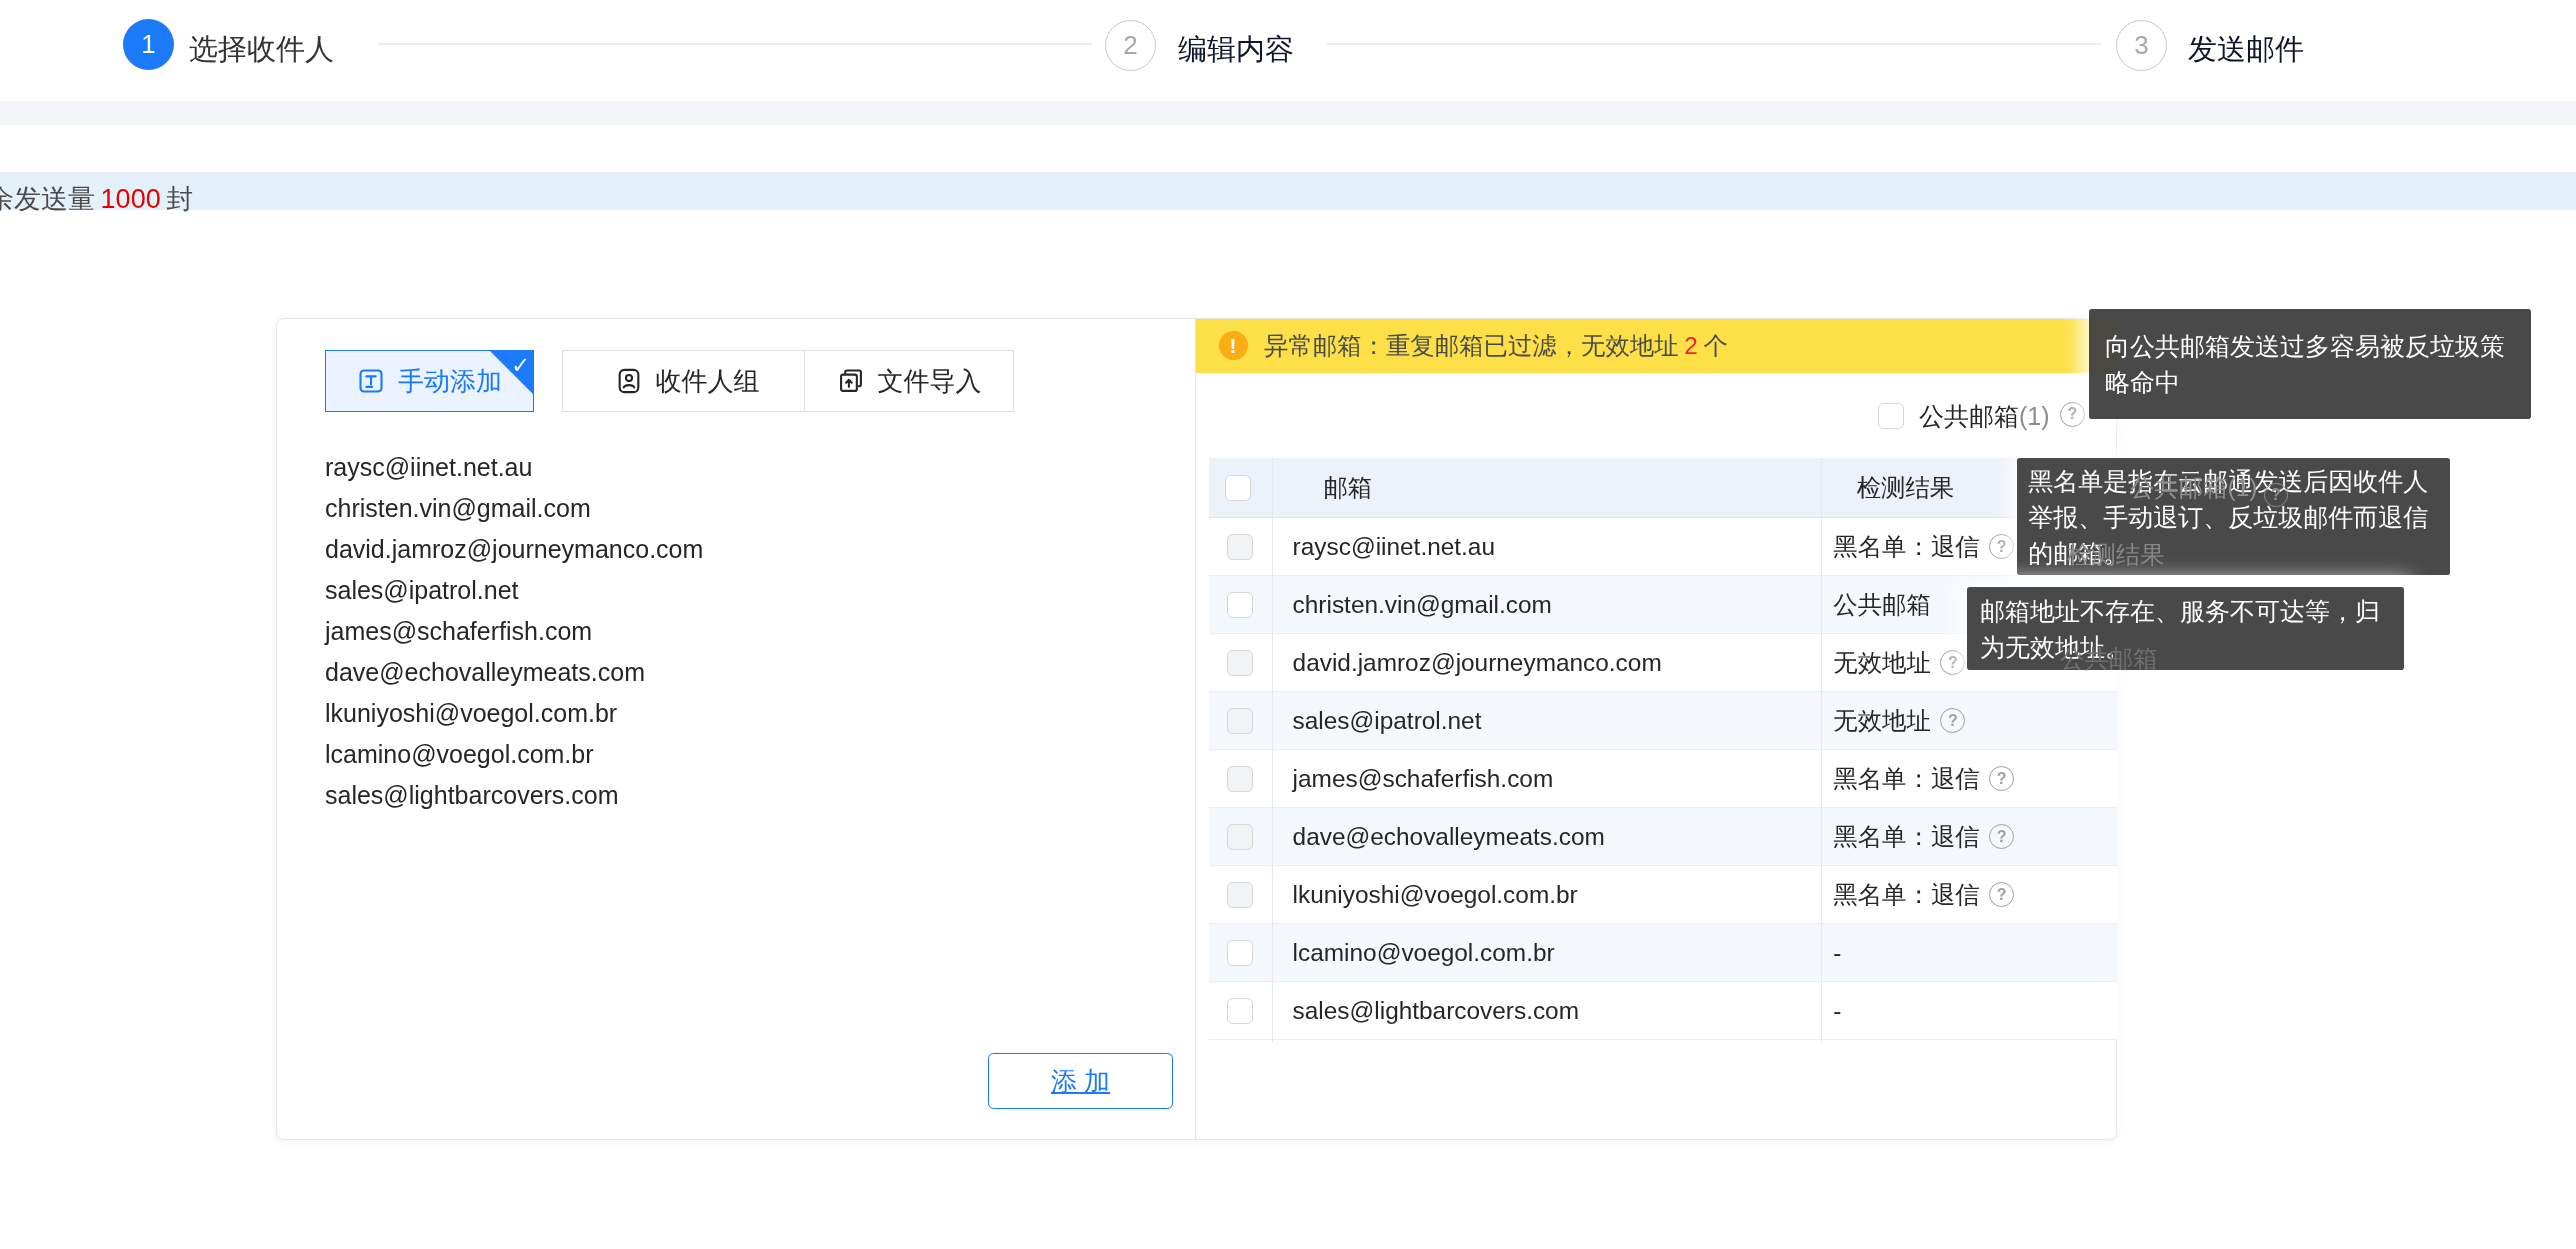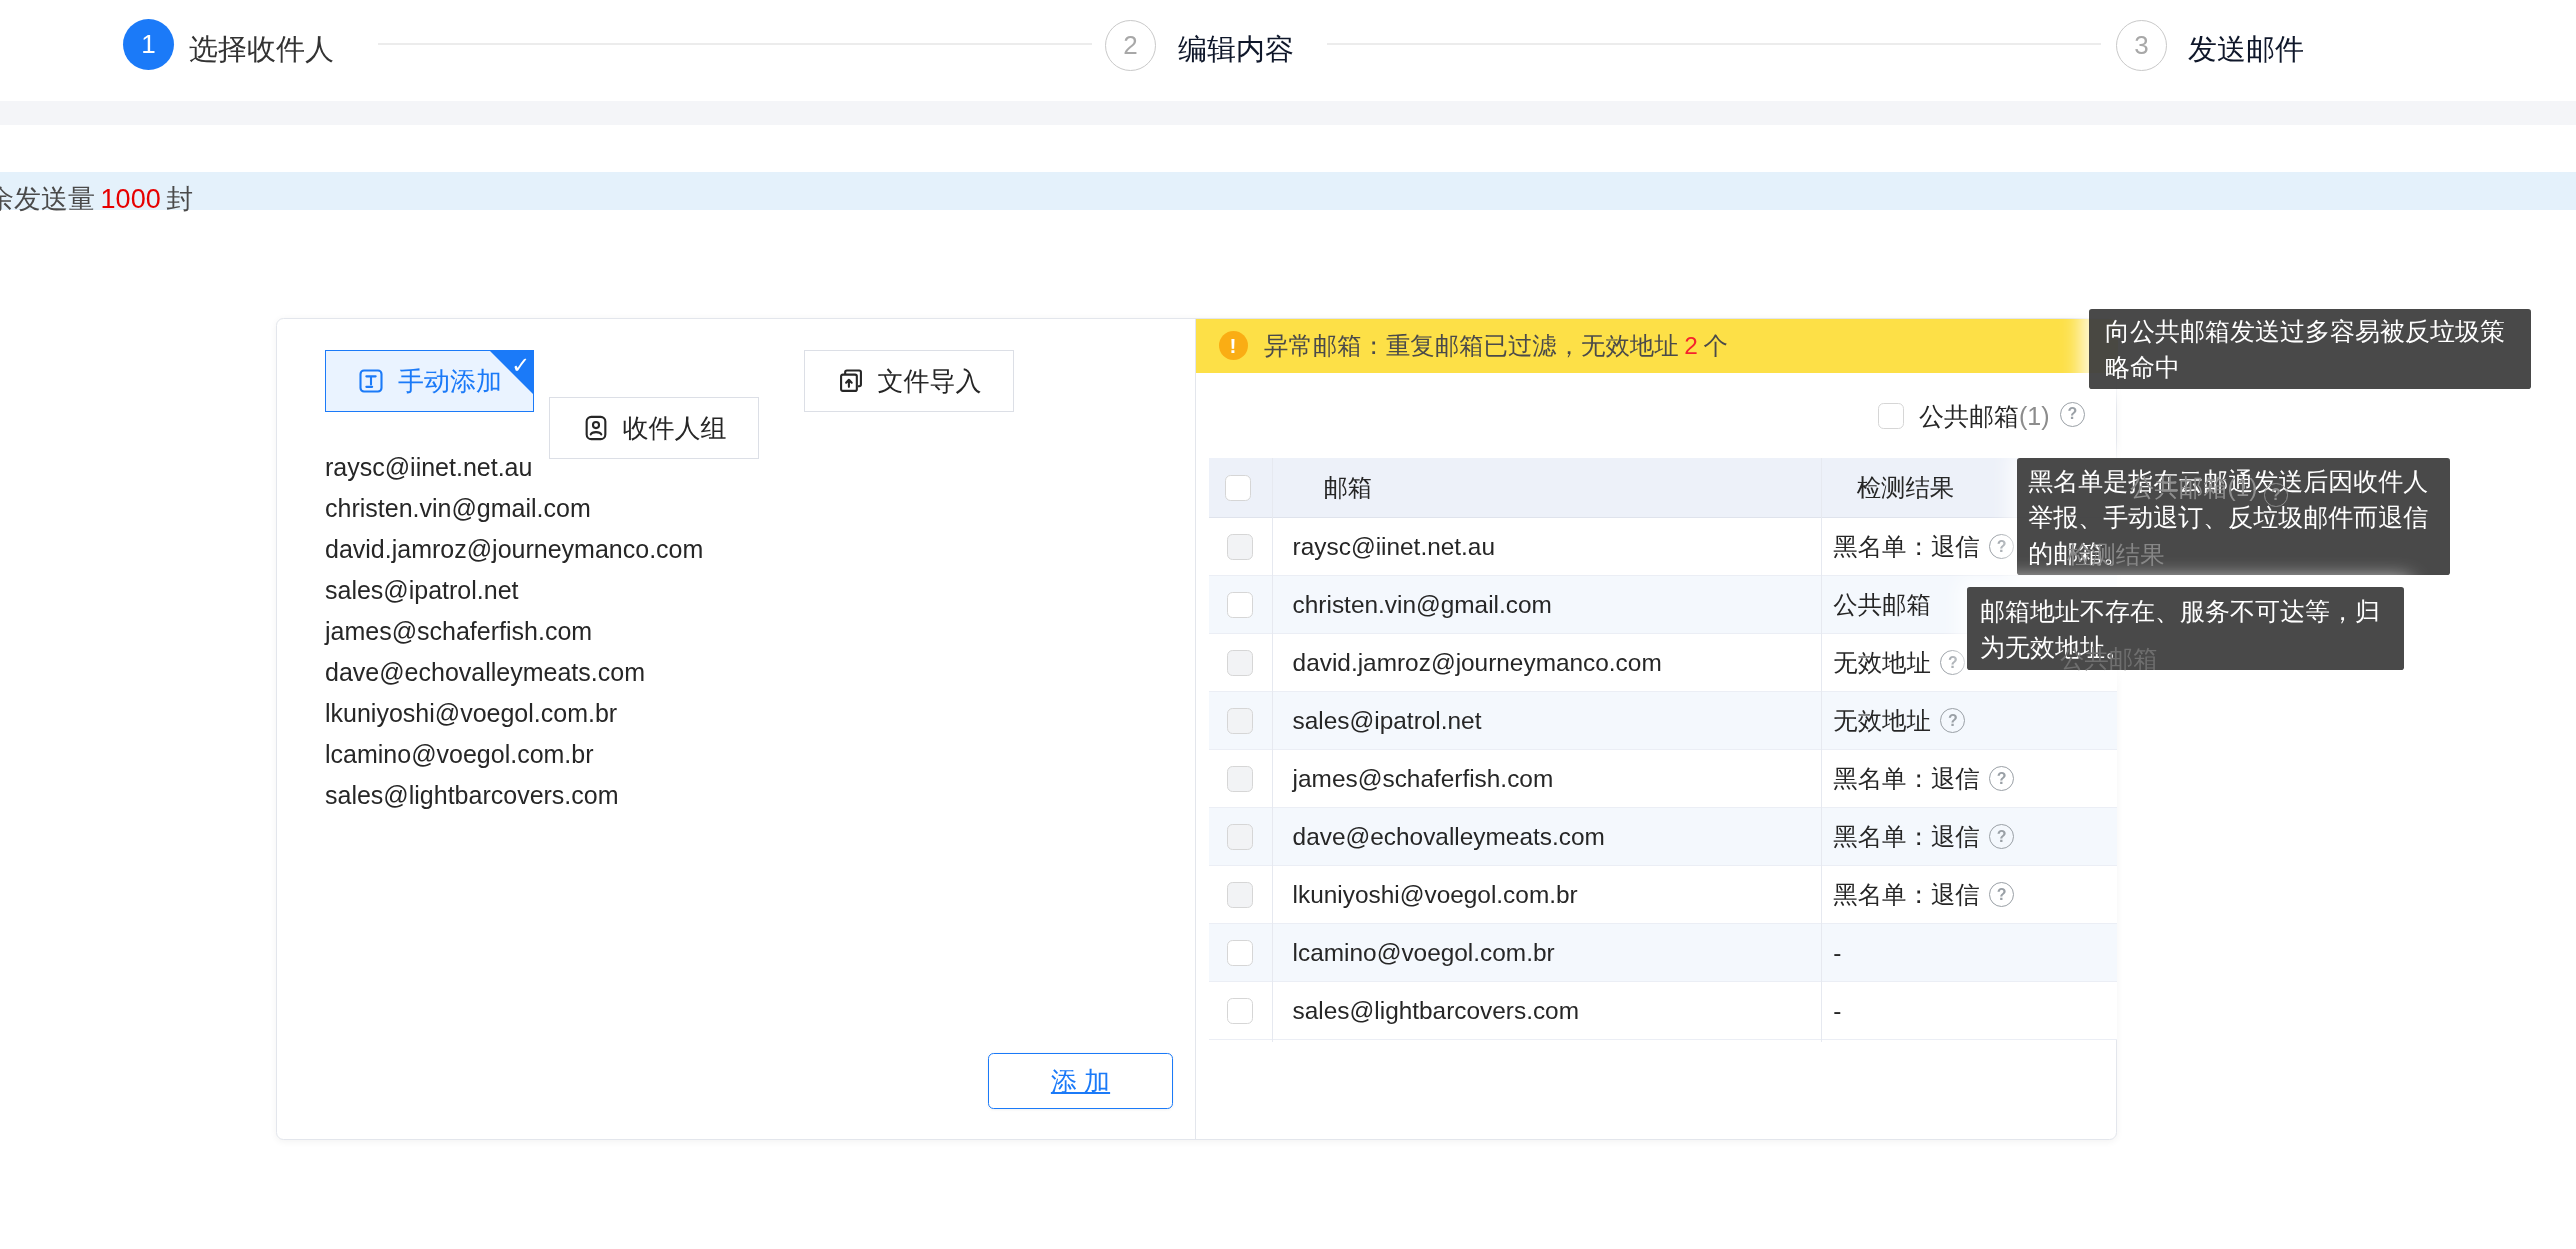--- a/index.html
+++ b/index.html
@@ -73,21 +73,21 @@
   .trow.alt { background:#f4f8fd; }
   .col-cb { width:63px; display:flex; justify-content:center; }
   .col-email { width:549px; padding-left:20.7px; white-space:nowrap; overflow:hidden; }
   .col-result { width:297px; padding-left:13px; white-space:nowrap; display:flex; align-items:center; gap:9.4px; }
   .vline { position:absolute; top:0; width:0.9px; background:#e6e9f0; }
 
   
   .tooltip { position:absolute; background:rgba(66,66,66,0.96); color:#fff; font-size:25px; line-height:36px;
              border-radius:2.8px; z-index:50; box-shadow:0 0 20.7px 7.5px rgba(255,255,255,0.85); }
   .tooltip div { white-space:nowrap; }
-  .tt1 { left:2089px; top:309px; width:442px; padding:4px 16px; }
+  .tt1 { left:2089px; top:309px; width:442px; padding:19px 16px; }
   .tt2 { left:2017px; top:458px; width:433px; padding:4.7px 11.3px; }
   .tt3 { left:1967px; top:587px; width:437px; padding:5.6px 13px; }
 
   
   .ghost { position:absolute; z-index:60; font-size:24.4px; color:#8f8f8f; white-space:nowrap; }
   .ghost .help-icon { width:23.5px; height:23.5px; border-color:#8f8f8f; }
   .ghost .help-icon::before { color:#8f8f8f; }
   .g1 { left:2130px; top:472px; }
   .g2 { left:2067px; top:539px; color:#878787; }
   .g3 { left:2060px; top:643px; color:#6f6f6f; }
@@ -128,21 +128,21 @@
       <div class="tab selected" style="left:48px; width:209px;">
         <svg class="tab-icon" viewBox="0 0 24 24">
           <rect x="3" y="3" width="18" height="18" rx="3" fill="none" stroke="currentColor" stroke-width="1.8"></rect>
           <path d="M8 8 h8 M12 8 v7" fill="none" stroke="currentColor" stroke-width="1.8" stroke-linecap="round"></path>
           <path d="M8 17 h5" fill="none" stroke="currentColor" stroke-width="1.8" stroke-linecap="round"></path>
         </svg>
         <span>手动添加</span>
         <span class="tab-corner"></span>
         <span class="tab-check"></span>
       </div>
-      <div class="tab" style="left:272px; width:210px;margin-top:47px;">
+      <div class="tab" style="left:285px; width:250px;">
         <svg class="tab-icon" viewBox="0 0 24 24">
           <rect x="4" y="2.5" width="16" height="19" rx="4" fill="none" stroke="currentColor" stroke-width="1.8"></rect>
           <circle cx="12" cy="9.5" r="2.6" fill="none" stroke="currentColor" stroke-width="1.8"></circle>
           <path d="M7.5 17.5 c1 -2.6 8 -2.6 9 0" fill="none" stroke="currentColor" stroke-width="1.8" stroke-linecap="round"></path>
         </svg>
         <span>收件人组</span>
       </div>
       <div class="tab" style="left:527px; width:210px;">
         <svg class="tab-icon" viewBox="0 0 24 24">
           <path d="M7 6 V4.5 a1.5 1.5 0 0 1 1.5 -1.5 H19 a1.5 1.5 0 0 1 1.5 1.5 V15 a1.5 1.5 0 0 1 -1.5 1.5 H18" fill="none" stroke="currentColor" stroke-width="1.8"></path>

